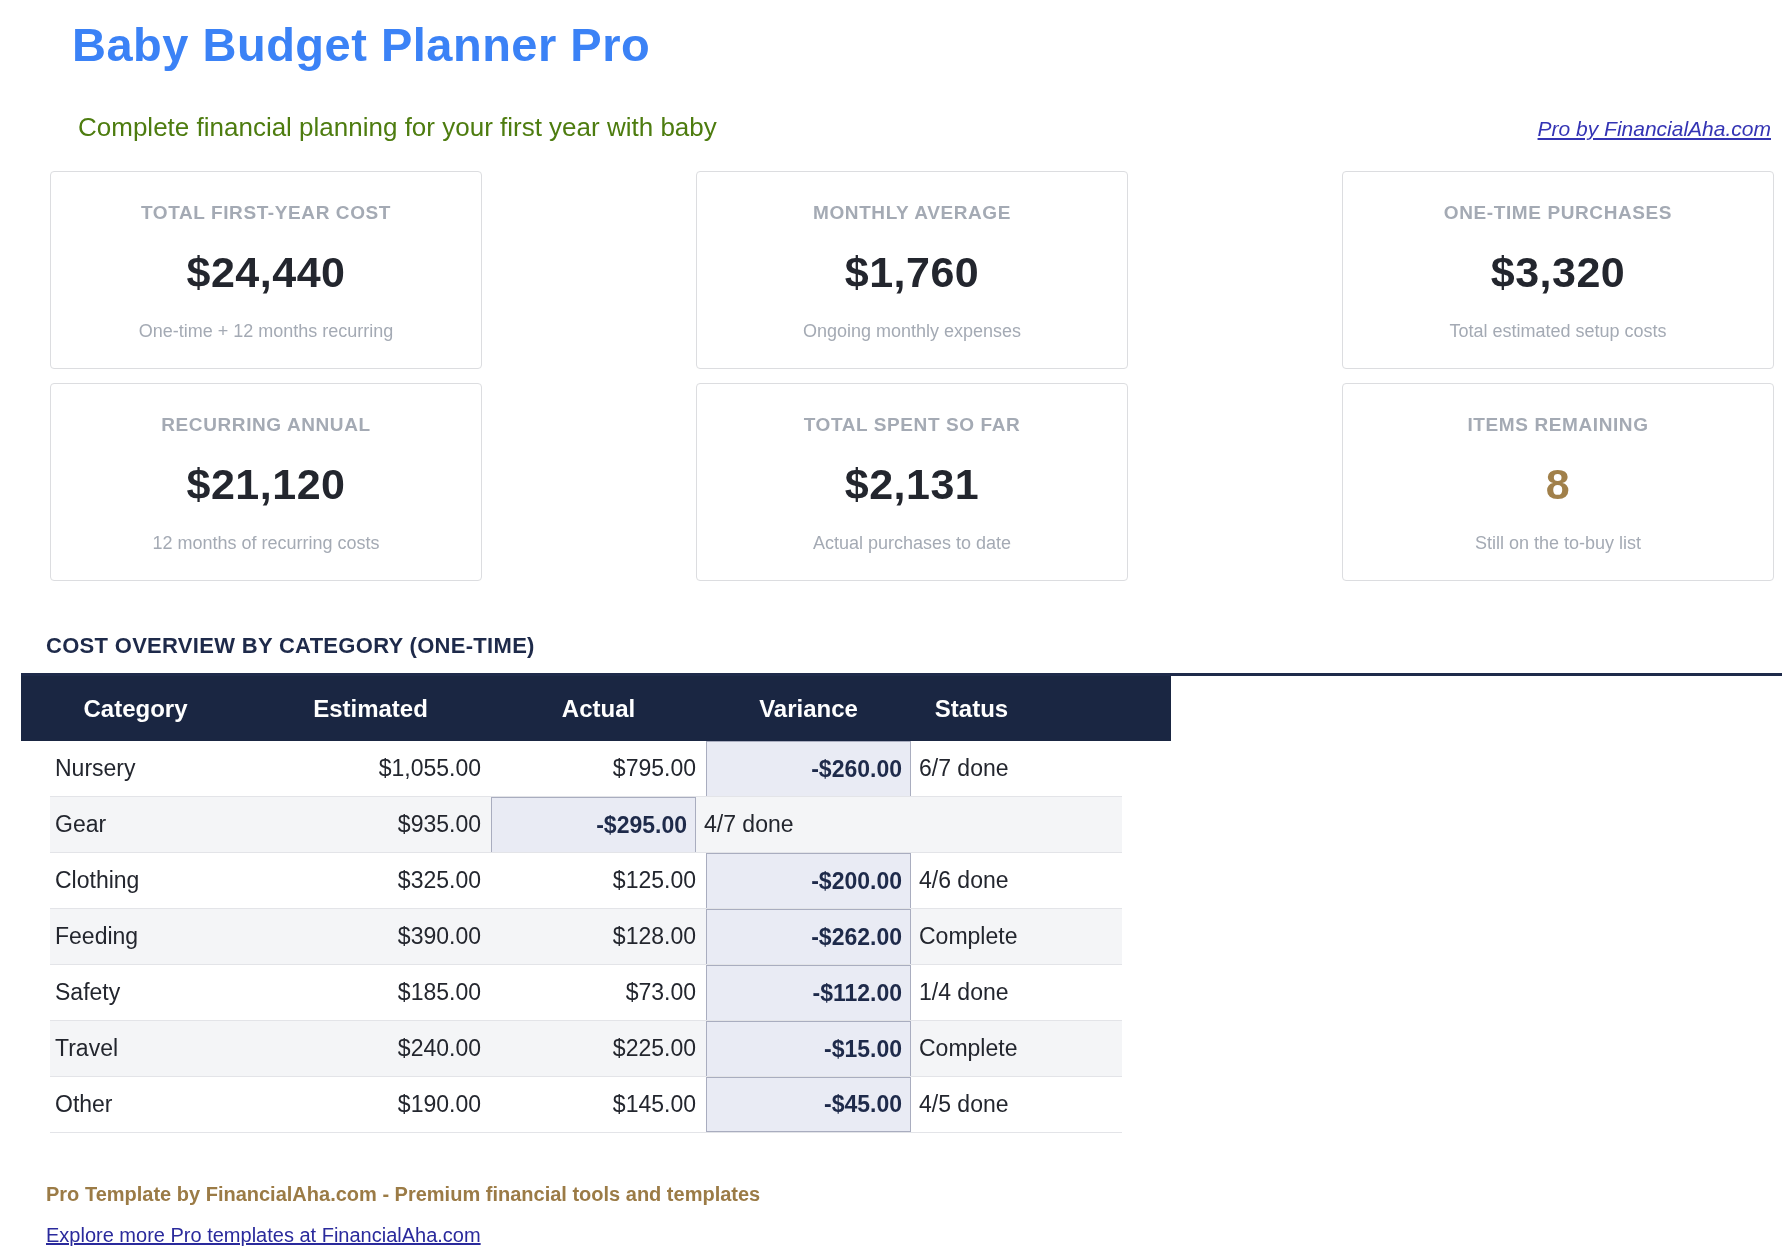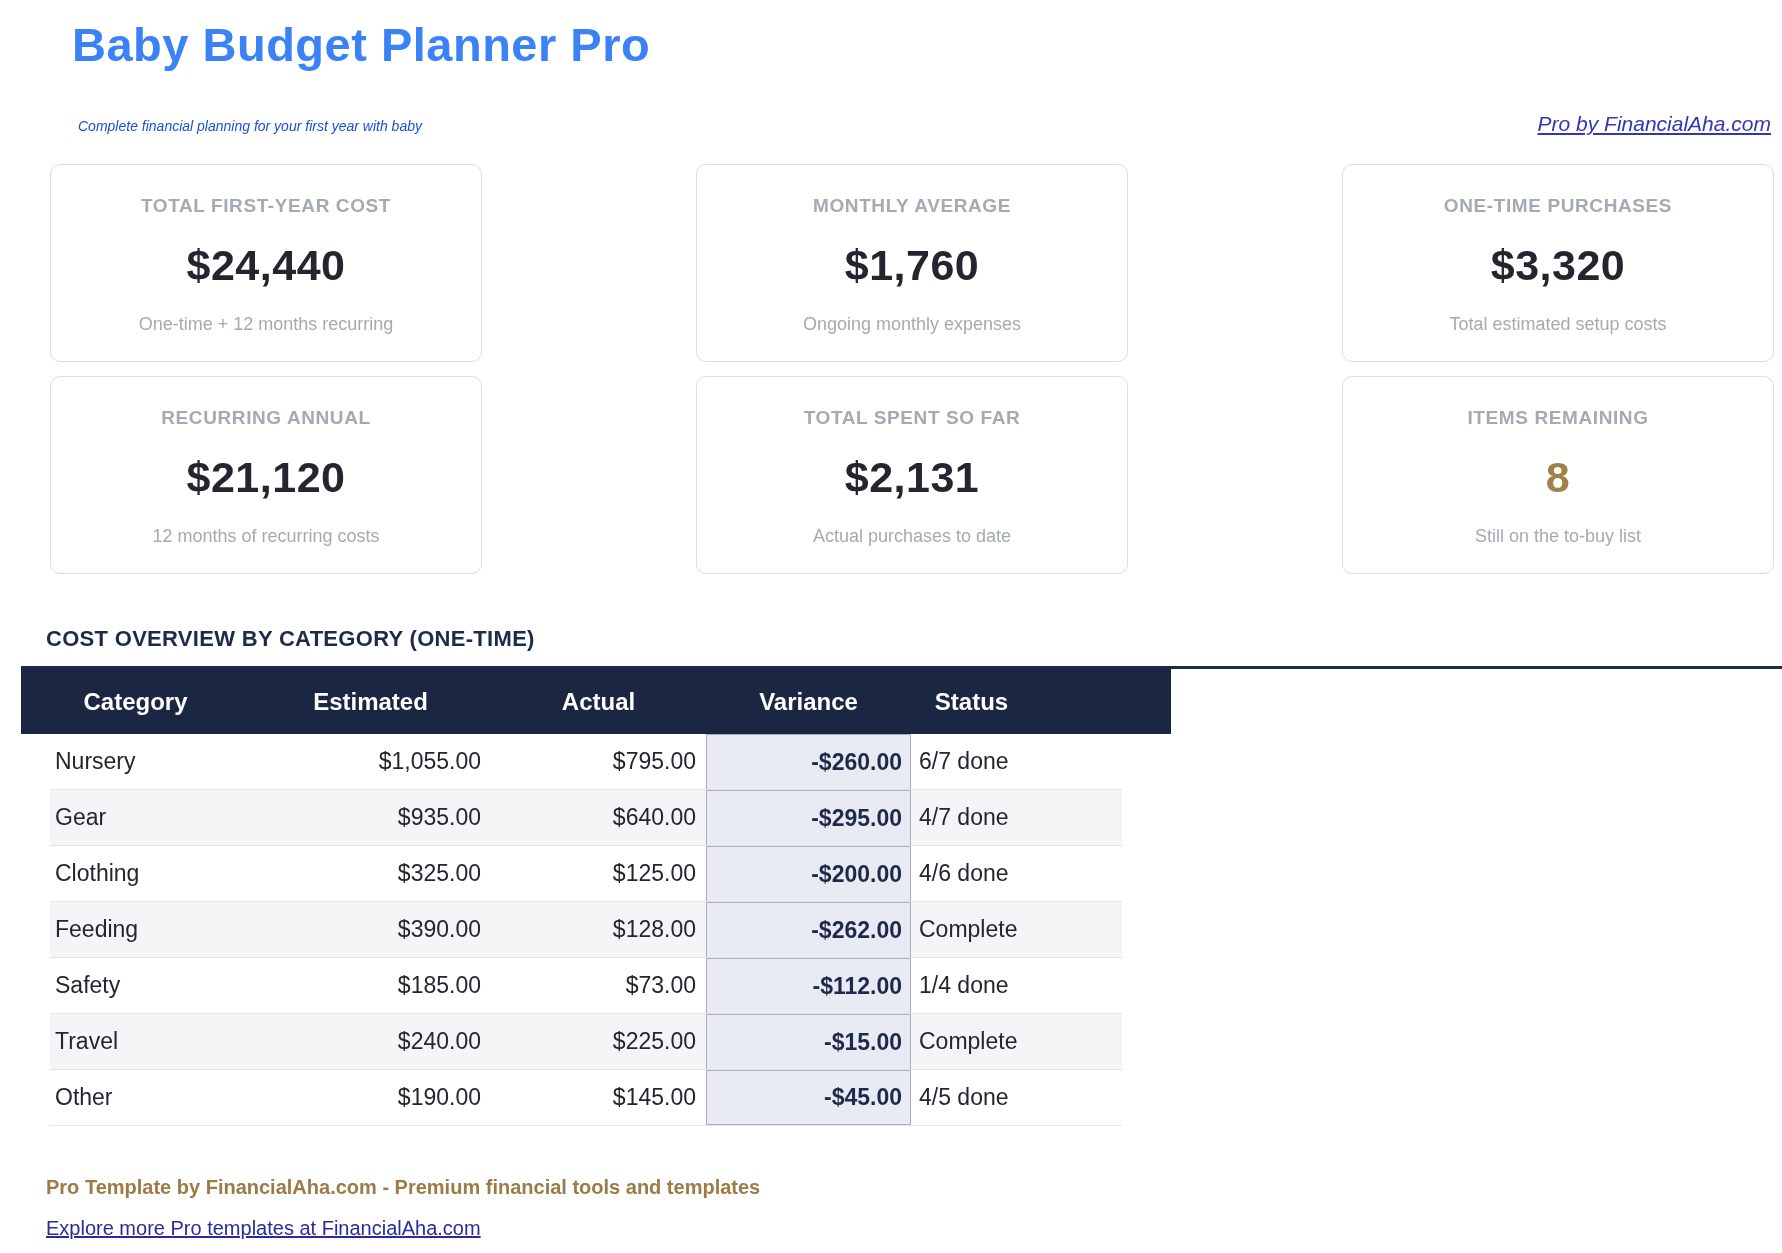--- a/index.html
+++ b/index.html
@@ -22,23 +22,22 @@
     color: #3b82f6;
     letter-spacing: 0.5px;
   }
   .subhead-row {
     display: flex;
     justify-content: space-between;
     align-items: baseline;
     margin: 40px 11px 0 78px;
   }
   .page-subtitle {
-    font-size: 14px;
-    color: #1d4ed8;
-    font-style: italic;
+    font-size: 26px;
+    color: #4d7c0f;
   }
   .pro-link {
     font-size: 21px;
     font-style: italic;
     color: #3434b4;
     text-decoration: underline;
     cursor: pointer;
   }
 
   
@@ -47,21 +46,21 @@
     grid-template-columns: repeat(3, 432px);
     column-gap: 214px;
     row-gap: 14px;
     margin: 28px 8px 0 50px;
   }
   .card {
     box-sizing: border-box;
     height: 198px;
     background: #ffffff;
     border: 1px solid #dcdde0;
-    border-radius: 10px;
+    border-radius: 4px;
     display: flex;
     flex-direction: column;
     align-items: center;
     justify-content: space-between;
     padding: 30px 12px 26px 12px;
     text-align: center;
   }
   .card-label {
     font-size: 19px;
     font-weight: bold;
@@ -226,21 +225,20 @@
     <div class="trow">
       <div class="td td-cat">Nursery</div>
       <div class="td td-est">$1,055.00</div>
       <div class="td td-act">$795.00</div>
       <div class="td td-var">-$260.00</div>
       <div class="td td-status">6/7 done</div>
     </div>
     <div class="trow striped">
       <div class="td td-cat">Gear</div>
       <div class="td td-est">$935.00</div>
-      <div class="td td-act">$640.00</div>
       <div class="td td-var">-$295.00</div>
       <div class="td td-status">4/7 done</div>
     </div>
     <div class="trow">
       <div class="td td-cat">Clothing</div>
       <div class="td td-est">$325.00</div>
       <div class="td td-act">$125.00</div>
       <div class="td td-var">-$200.00</div>
       <div class="td td-status">4/6 done</div>
     </div>

